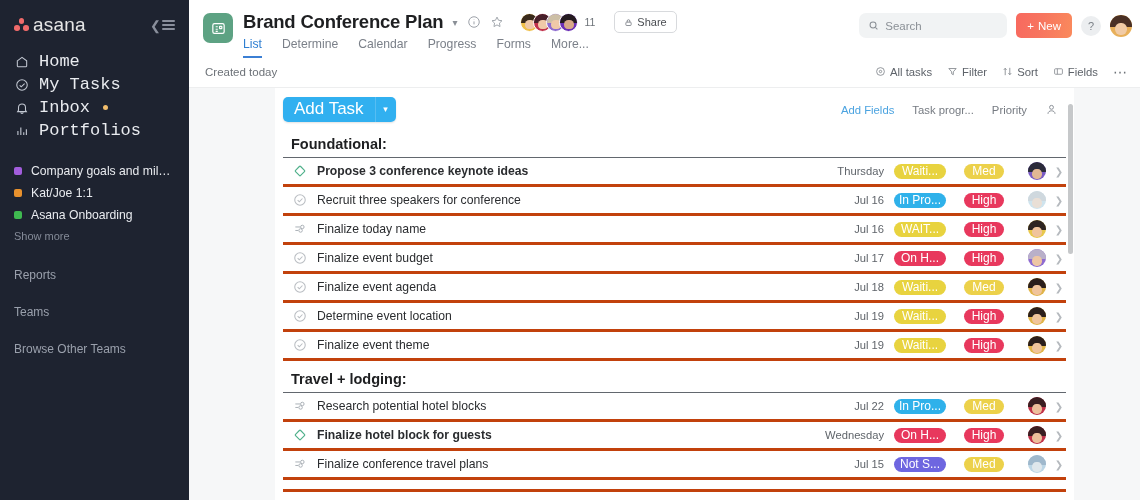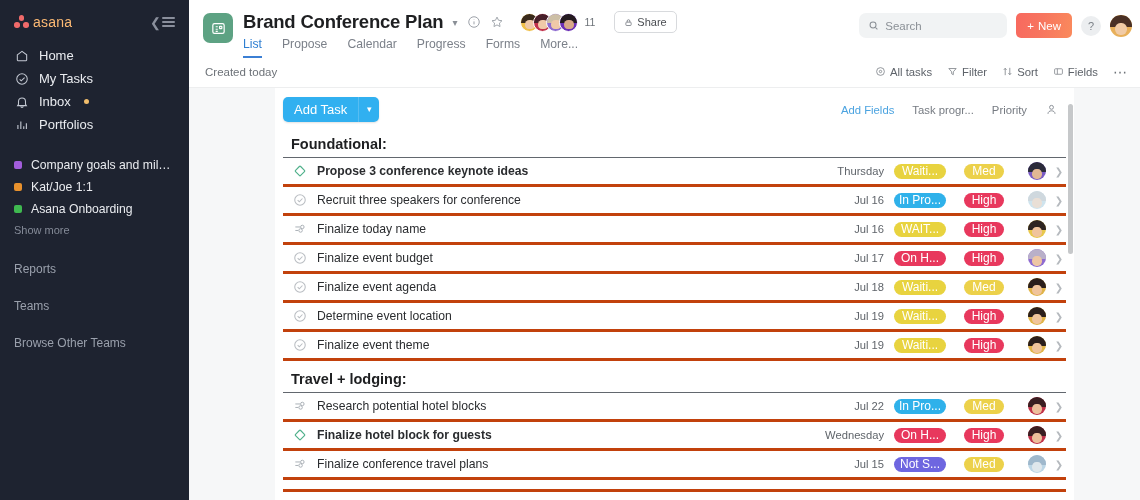--- a/index.html
+++ b/index.html
@@ -17,34 +17,34 @@
     background: #1e2330; color: #e8eaee;
     position: relative; overflow: hidden;
   }
   .sb-top { display: flex; align-items: center; justify-content: space-between; padding: 14px 14px 0 14px; }
   .logo { display: flex; align-items: center; gap: 4px; }
   .logo-dots { width: 15px; height: 14px; position: relative; }
   .logo-dots i { position: absolute; width: 5.5px; height: 5.5px; border-radius: 50%; background: #f06a6a; }
   .logo-dots i:nth-child(1) { left: 4.7px; top: 0px; }
   .logo-dots i:nth-child(2) { left: 0px; top: 7px; }
   .logo-dots i:nth-child(3) { left: 9.2px; top: 7px; }
-  .logo-word { font-size: 14px; color: #fdba74; letter-spacing: .2px; font-weight: 400; }
+  .logo-word { font-size: 19px; color: #e5e5e5; letter-spacing: .2px; font-weight: 400; }
   .collapse { display: flex; align-items: center; gap: 1px; opacity: .75; cursor: pointer; }
   .collapse .chev { font-size: 13px; color: #aeb4c0; line-height: 1; }
   .collapse .bars { display: flex; flex-direction: column; gap: 2.5px; }
   .collapse .bars span { display: block; width: 13px; height: 1.6px; background: #aeb4c0; border-radius: 1px; }
 
   .nav { margin-top: 14px; }
   .nav-item {
     display: flex; align-items: center; gap: 10px;
     height: 23px; padding: 0 14px; cursor: pointer; position: relative;
   }
   .nav-ico { width: 15px; height: 15px; flex: 0 0 15px; display: flex; align-items: center; justify-content: center; color: #c3c8d2; }
   .nav-ico svg { width: 14px; height: 14px; display: block; }
-  .nav-label { font-size: 13px; color: #e9ebef; white-space: nowrap; }
+  .nav-label { font-size: 17px; color: #e9ebef; white-space: nowrap; font-family: Liberation Mono, monospace; }
   .dot-amber { width: 5px; height: 5px; border-radius: 50%; background: #f1bd6c; margin-left: 3px; }
 
   .sb-section {
     font-size: 11px; color: #8b919e; padding: 0 14px;
     display: flex; align-items: center; height: 20px; letter-spacing: .1px;
   }
   .fav-item { display: flex; align-items: center; gap: 9px; height: 22px; padding: 0 14px; cursor: pointer; }
   .fav-sq { width: 8px; height: 8px; border-radius: 2px; flex: 0 0 8px; }
   .fav-label { font-size: 12.2px; color: #e9ebef; white-space: nowrap; overflow: hidden; text-overflow: ellipsis; }
   .showmore { font-size: 11px; color: #858b98; padding: 0 14px; height: 20px; display: flex; align-items: center; cursor: pointer; }
@@ -116,21 +116,21 @@
   .sb-btn { display: flex; align-items: center; gap: 4px; font-size: 11.3px; color: #5e636a; cursor: pointer; white-space: nowrap; }
   .sb-btn svg { width: 11px; height: 11px; flex: 0 0 11px; color: #85898f; }
   .dots { font-size: 14px; color: #6d7278; cursor: pointer; letter-spacing: 1px; line-height: 8px; }
 
   
   .content { flex: 1; background: #f6f7f8; position: relative; overflow: hidden; }
   .board { position: absolute; left: 86px; right: 66px; top: 0; bottom: 0; background: #fff; }
 
   .actionrow { height: 42px; display: flex; align-items: center; padding: 0 0 0 8px; position: relative; }
   .addtask { display: flex; height: 25px; border-radius: 5px; overflow: hidden; box-shadow: 0 1px 2px rgba(0,0,0,.12); }
-  .addtask .lbl { background: #31b0f0; color: #fff; font-size: 13px; padding: 0 11px; display: flex; align-items: center; cursor: pointer; }
+  .addtask .lbl { background: #31b0f0; color: #fff; font-size: 17px; padding: 0 11px; display: flex; align-items: center; cursor: pointer; }
   .addtask .split { width: 1px; background: #57bdf2; }
   .addtask .arr { background: #31b0f0; color: #fff; width: 20px; display: flex; align-items: center; justify-content: center; font-size: 9px; cursor: pointer; }
   .colheads { margin-left: auto; display: flex; align-items: flex-end; gap: 18px; padding-right: 16px; }
   .colhead { font-size: 11.3px; color: #767b82; white-space: nowrap; cursor: pointer; }
   .colhead.link { color: #4ba3e0; }
   .colhead-ico { color: #8a8f96; display: flex; align-items: center; cursor: pointer; }
   .colhead-ico svg { width: 13px; height: 13px; }
 
   .section-title {
     font-size: 14.5px; font-weight: 700; color: #1e1f21;
@@ -297,21 +297,21 @@
             <svg viewBox="0 0 24 24" fill="none" stroke="#6b7078" stroke-width="2">
                 <rect x="5" y="11" width="14" height="9" rx="2"></rect>
                 <path d="M8.5 11V8a3.5 3.5 0 0 1 7 0v3"></path>
               </svg>
             <span>Share</span>
           </span>
         </div>
 
         <div class="tabs">
           <span class="tab active">List</span>
-          <span class="tab">Propose</span>
+          <span class="tab">Determine</span>
           <span class="tab">Calendar</span>
           <span class="tab">Progress</span>
           <span class="tab">Forms</span>
           <span class="tab">More...</span>
         </div>
       </div>
 
       <div class="topbar-right">
         <div class="search">
           <svg viewBox="0 0 24 24" fill="none" stroke="currentColor" stroke-width="2.2">

